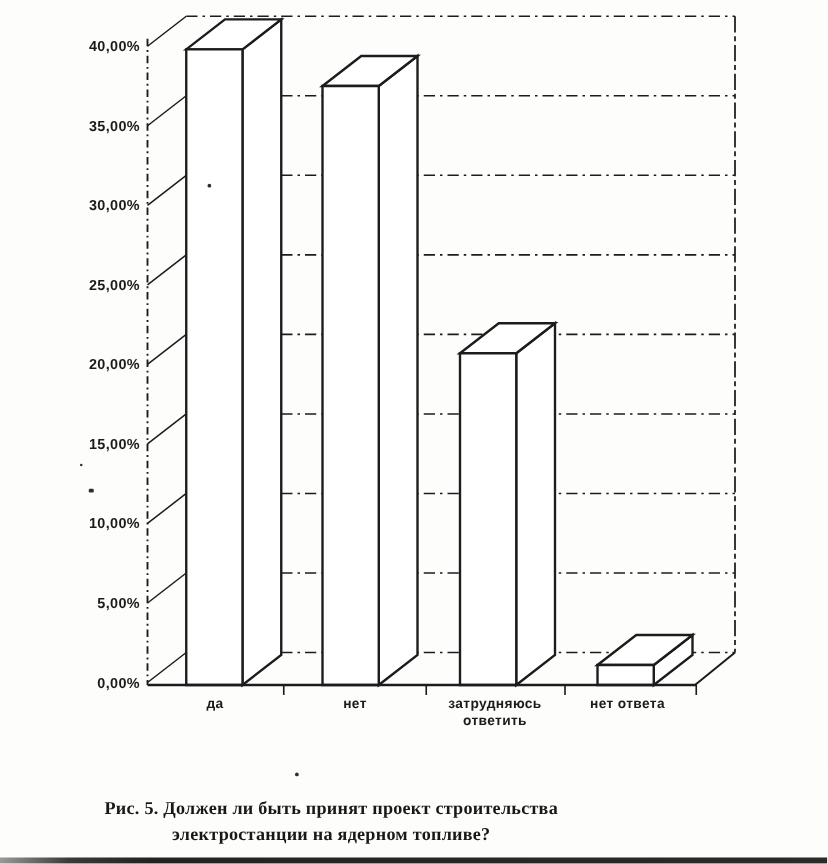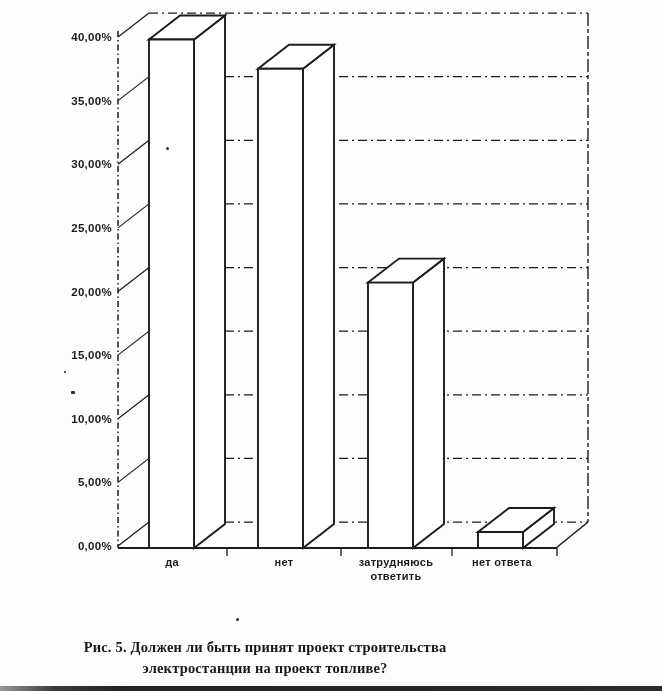--- a/index.html
+++ b/index.html
@@ -94,21 +94,21 @@
       <text x="112" y="41" text-anchor="end" class="ylab">40,00%</text>
       <text x="172" y="566" text-anchor="middle" class="xlab">да</text>
       <text x="284" y="566" text-anchor="middle" class="xlab">нет</text>
       <text x="396" y="566" text-anchor="middle" class="xlab">затрудняюсь</text>
       <text x="396" y="580" text-anchor="middle" class="xlab">ответить</text>
       <text x="502" y="566" text-anchor="middle" class="xlab">нет ответа</text>
     </svg>
 
   <div class="caption">
     <span class="cap-line">Рис. 5. Должен ли быть принят проект строительства</span>
-    <span class="cap-line">электростанции на проект топливе?</span>
+    <span class="cap-line">электростанции на ядерном топливе?</span>
   </div>
 
   <div class="scan-band"></div>
 
   <div class="speck" style="left:166px;top:147px;width:3px;height:3px;"></div>
   <div class="speck" style="left:64px;top:371px;width:2px;height:2px;"></div>
   <div class="speck" style="left:71px;top:391px;width:4px;height:3px;border-radius:1px;"></div>
   <div class="speck" style="left:236px;top:618px;width:3px;height:3px;"></div>
 </div>
 

